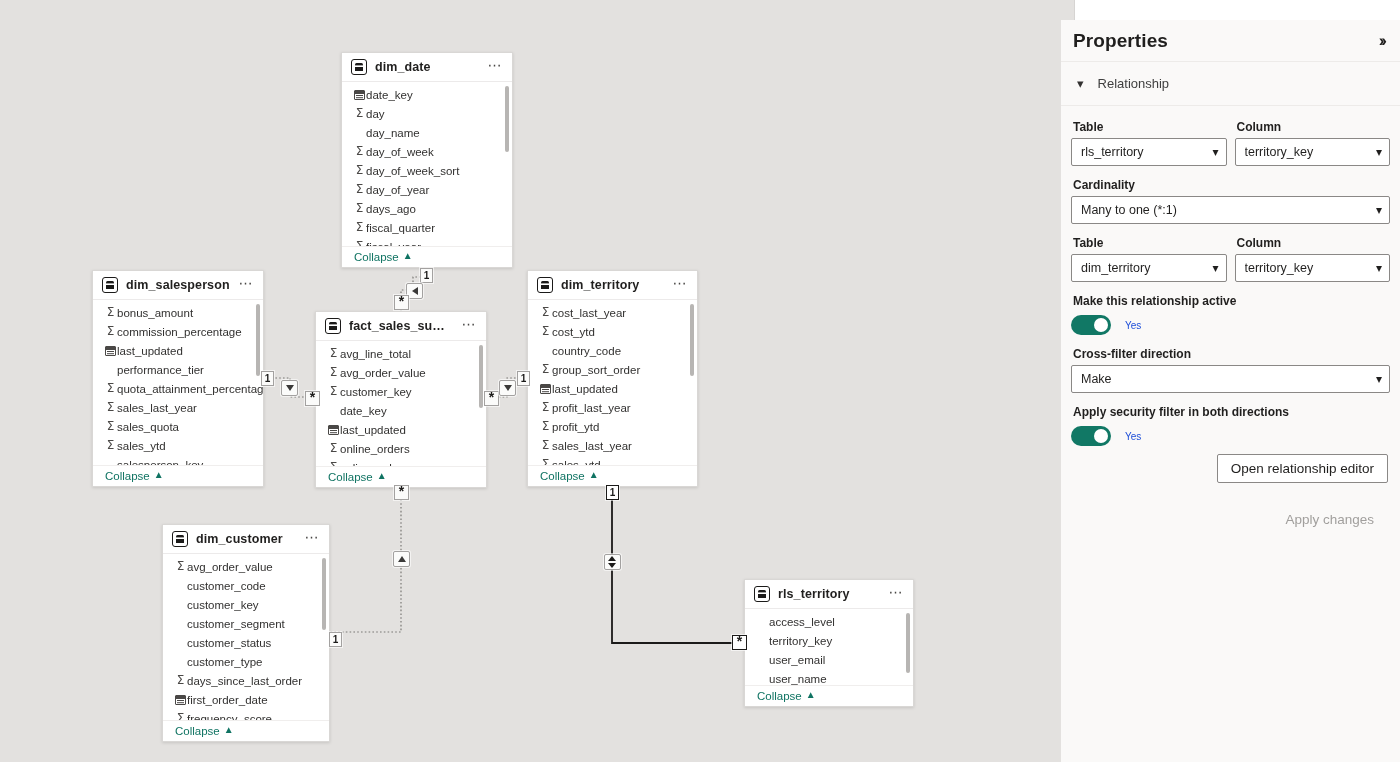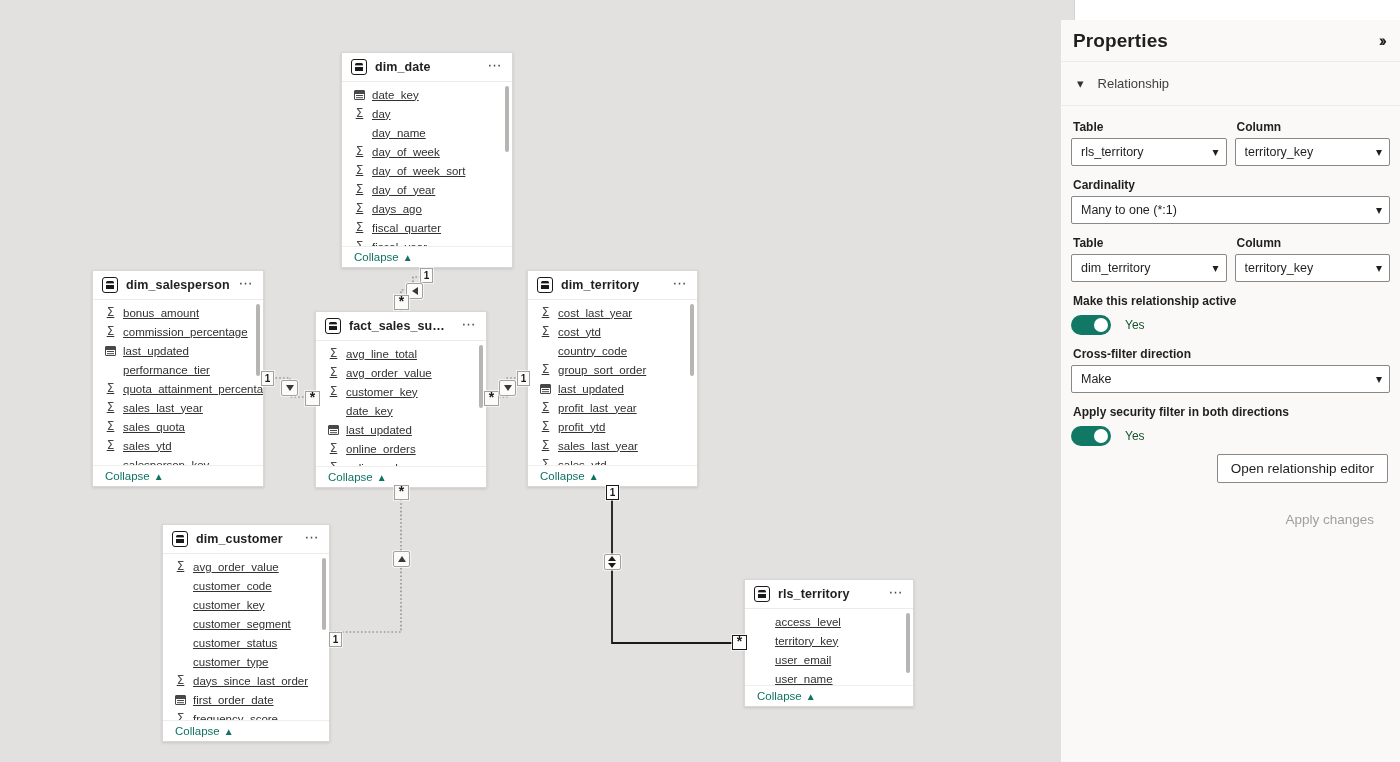--- a/index.html
+++ b/index.html
@@ -57,23 +57,23 @@
     flex: 1 1 auto; letter-spacing: .1px;
   }
   .tbl-more {
     flex: 0 0 auto; color: #484644; font-size: 14px; line-height: 8px;
     letter-spacing: 1.6px; padding: 0 1px 5px 0; cursor: pointer;
   }
   .tbl-body {
     position: relative; flex: 1 1 auto; overflow: hidden; padding-top: 3px;
   }
   .fld {
-    display: flex; align-items: center; gap: 7px;
+    display: flex; align-items: center; gap: 1px;
     height: 19px; padding: 0 14px 0 12px;
-    font-size: 11.5px; color: #323130; white-space: nowrap; text-decoration: underline;
+    font-size: 11.5px; color: #323130; white-space: nowrap;
   }
   .fld .fi { width: 11px; flex: 0 0 11px; text-align: center; font-size: 11px; color: #4a4846; line-height: 11px; }
   .fi.sigma::before { content: "\03A3"; font-size: 12px; font-family: "DejaVu Sans", sans-serif; }
   .fi.cal {
     width: 11px; height: 10px; border: 1.2px solid #4a4846; border-radius: 1px;
     position: relative; margin-top: 1px;
   }
   .fi.cal::before {
     content: ""; position: absolute; left: -0.2px; top: 0px; right: -0.2px; height: 2.6px;
     background: #4a4846;
@@ -87,21 +87,21 @@
   .tbl-scroll {
     position: absolute; right: 3px; top: 4px;
     width: 4px; border-radius: 2px; background: #b7b5b3;
   }
   .tbl-foot {
     flex: 0 0 auto; height: 21px; display: flex; align-items: center;
     padding-left: 12px; border-top: 1px solid #f0eeed;
   }
   .collapse-link {
     font-size: 11.5px; color: #0f7362; cursor: pointer;
-    display: inline-flex; align-items: flex-end; gap: 4px;
+    display: inline-flex; align-items: flex-start; gap: 4px;
   }
   .collapse-link .chev { font-size: 10px; line-height: 10px; }
 
   
   .badge {
     position: absolute; z-index: 6;
     background: #fbfbfa; border: 1px solid #a3a1a0;
     font-size: 10px; font-weight: bold; color: #1b1a19;
     display: flex; align-items: center; justify-content: center;
     line-height: 1; box-shadow: 0 0 0 1px rgba(255,255,255,.6);
@@ -171,21 +171,21 @@
   .sel-box .dchev { flex: 0 0 auto; color: #201f1e; font-size: 12px; line-height: 1; }
   .toggle-row { display: flex; align-items: center; gap: 14px; margin-top: 7px; }
   .toggle {
     width: 40px; height: 20px; border-radius: 10px; background: #117865;
     position: relative; cursor: pointer; flex: 0 0 40px;
   }
   .toggle .knob {
     position: absolute; right: 3px; top: 3px;
     width: 14px; height: 14px; border-radius: 50%; background: #ffffff;
   }
-  .toggle-txt { font-size: 12px; color: #14532d; }
+  .toggle-txt { font-size: 10px; color: #1d4ed8; }
   .btn-row { display: flex; justify-content: flex-end; margin-top: 22px; padding-right: 2px; }
   .btn {
     height: 29px; padding: 0 13px; border-radius: 2px;
     font-size: 13.5px; display: inline-flex; align-items: center;
     background: #faf9f8; border: 1px solid transparent; color: #a19f9d;
     cursor: default;
   }
   .btn.enabled {
     background: #ffffff; border: 1px solid #8a8886; color: #201f1e; cursor: pointer;
   }

